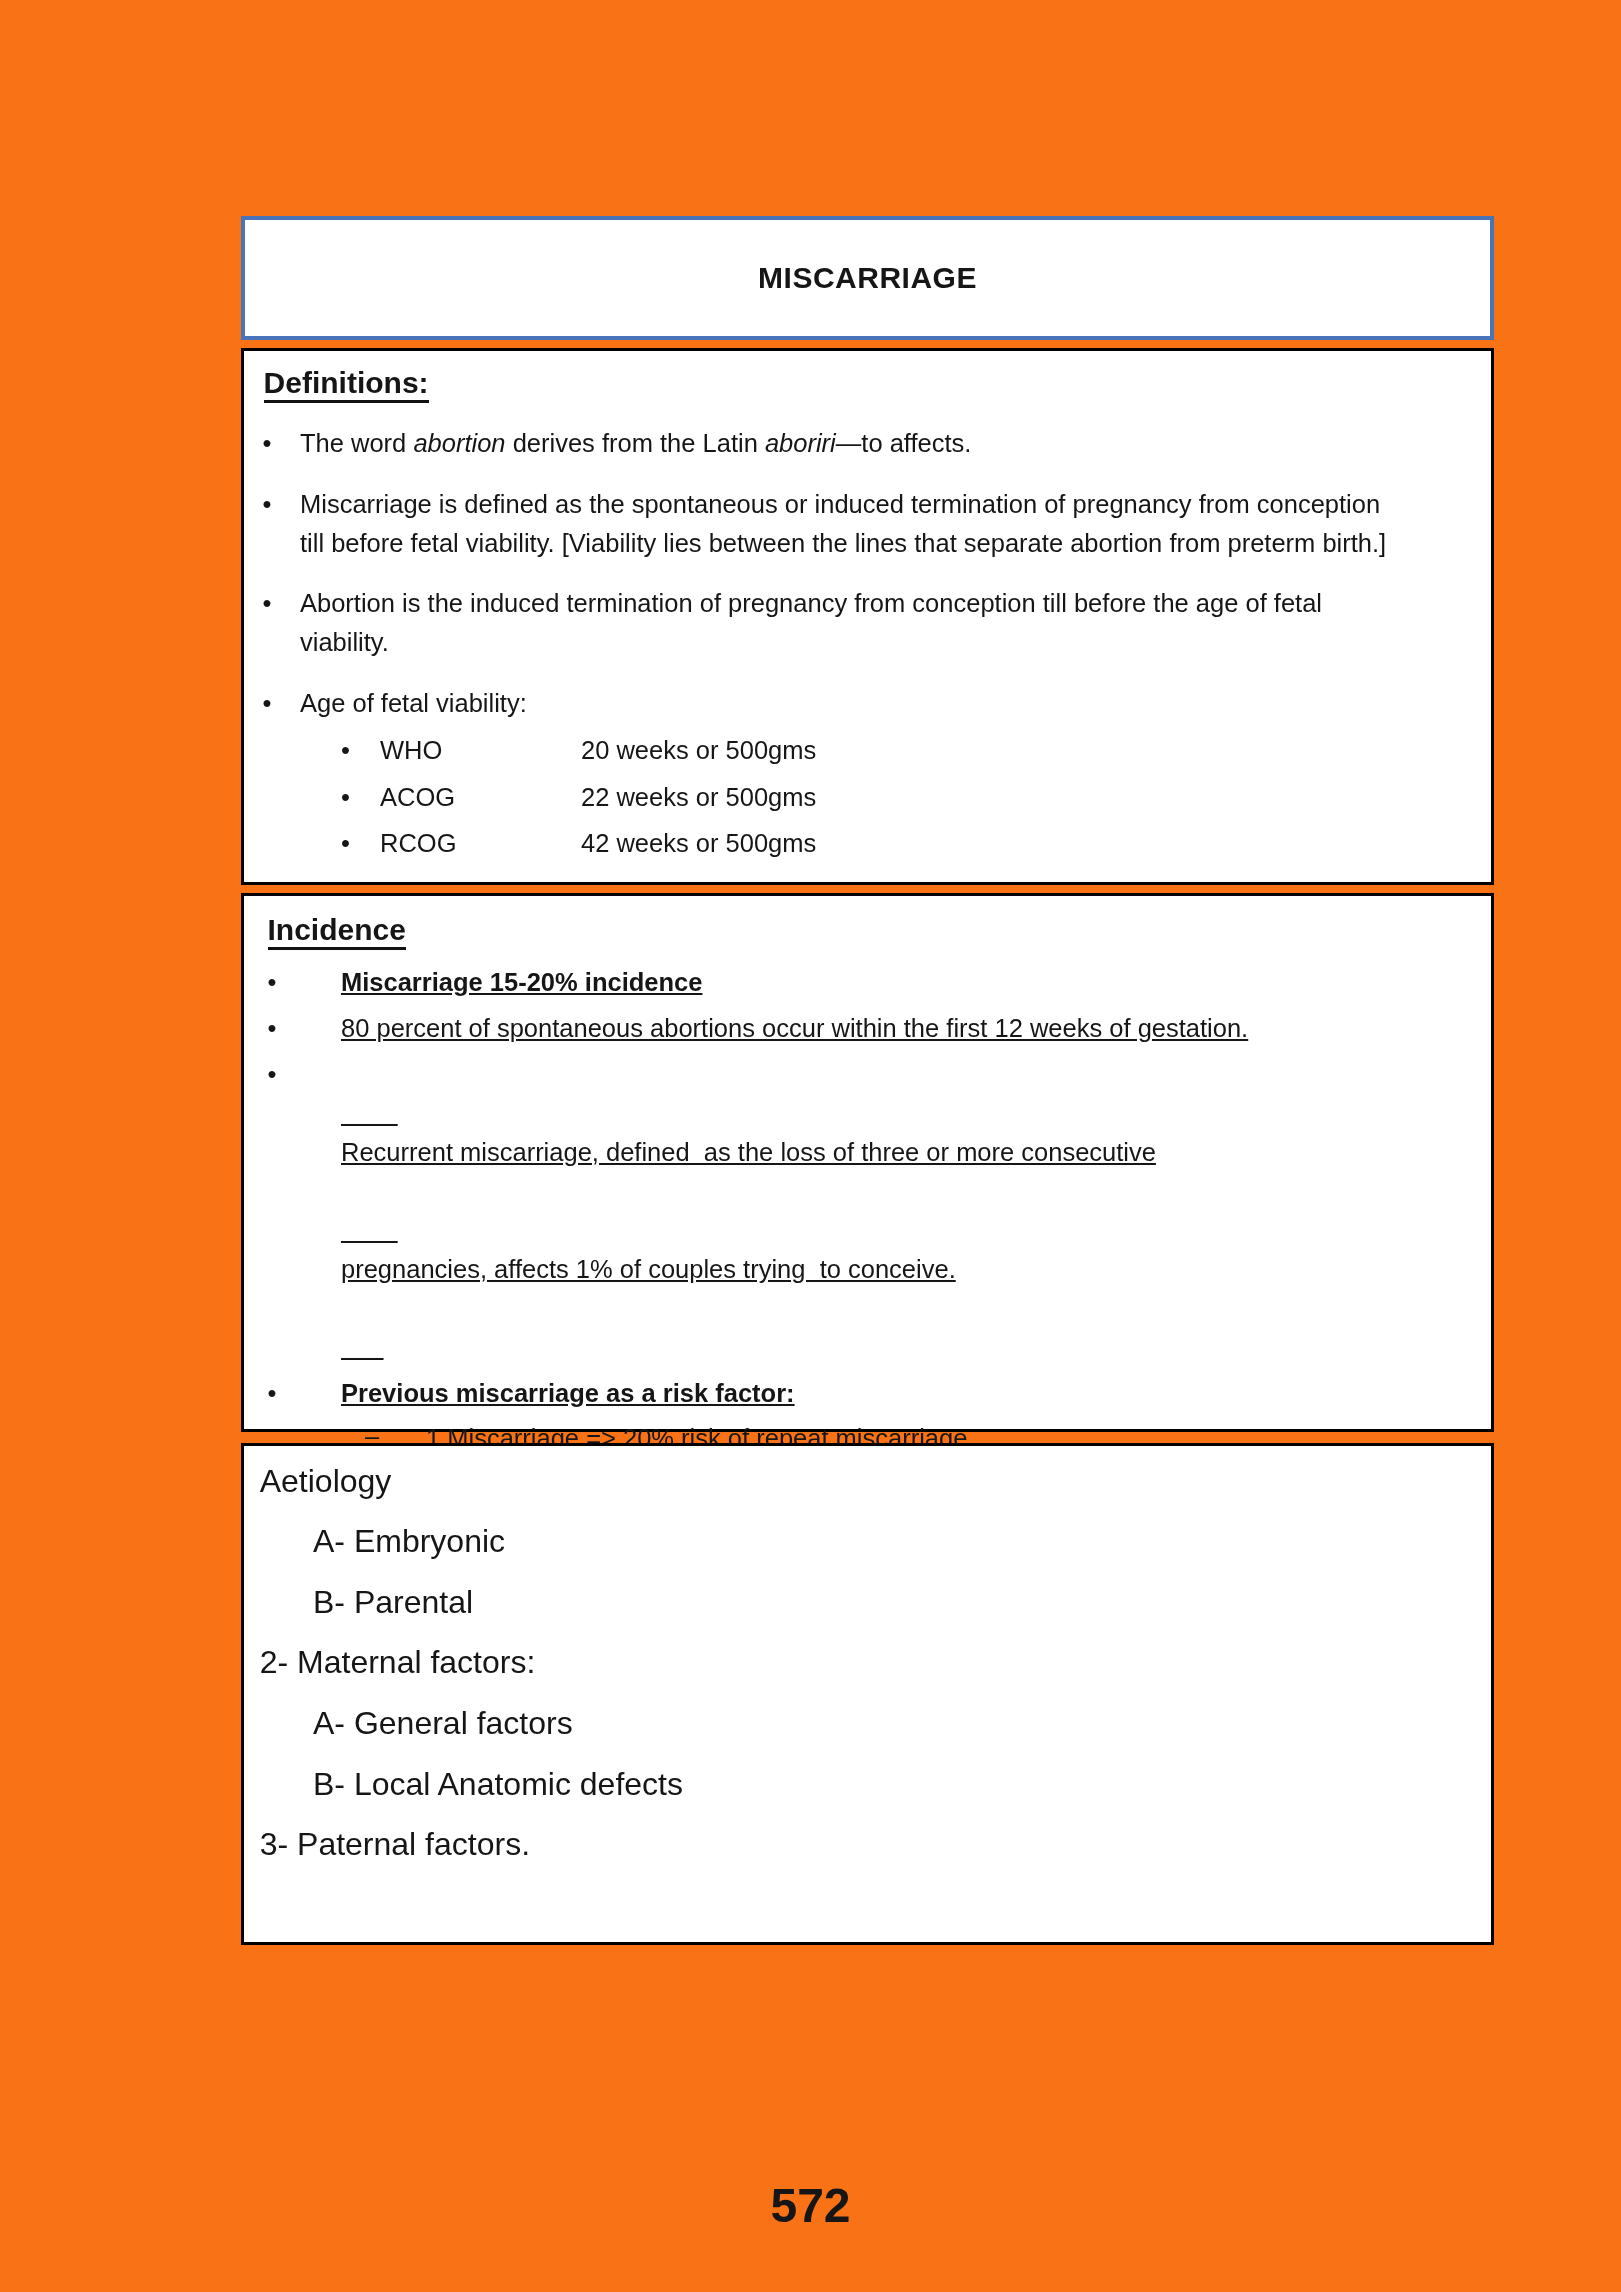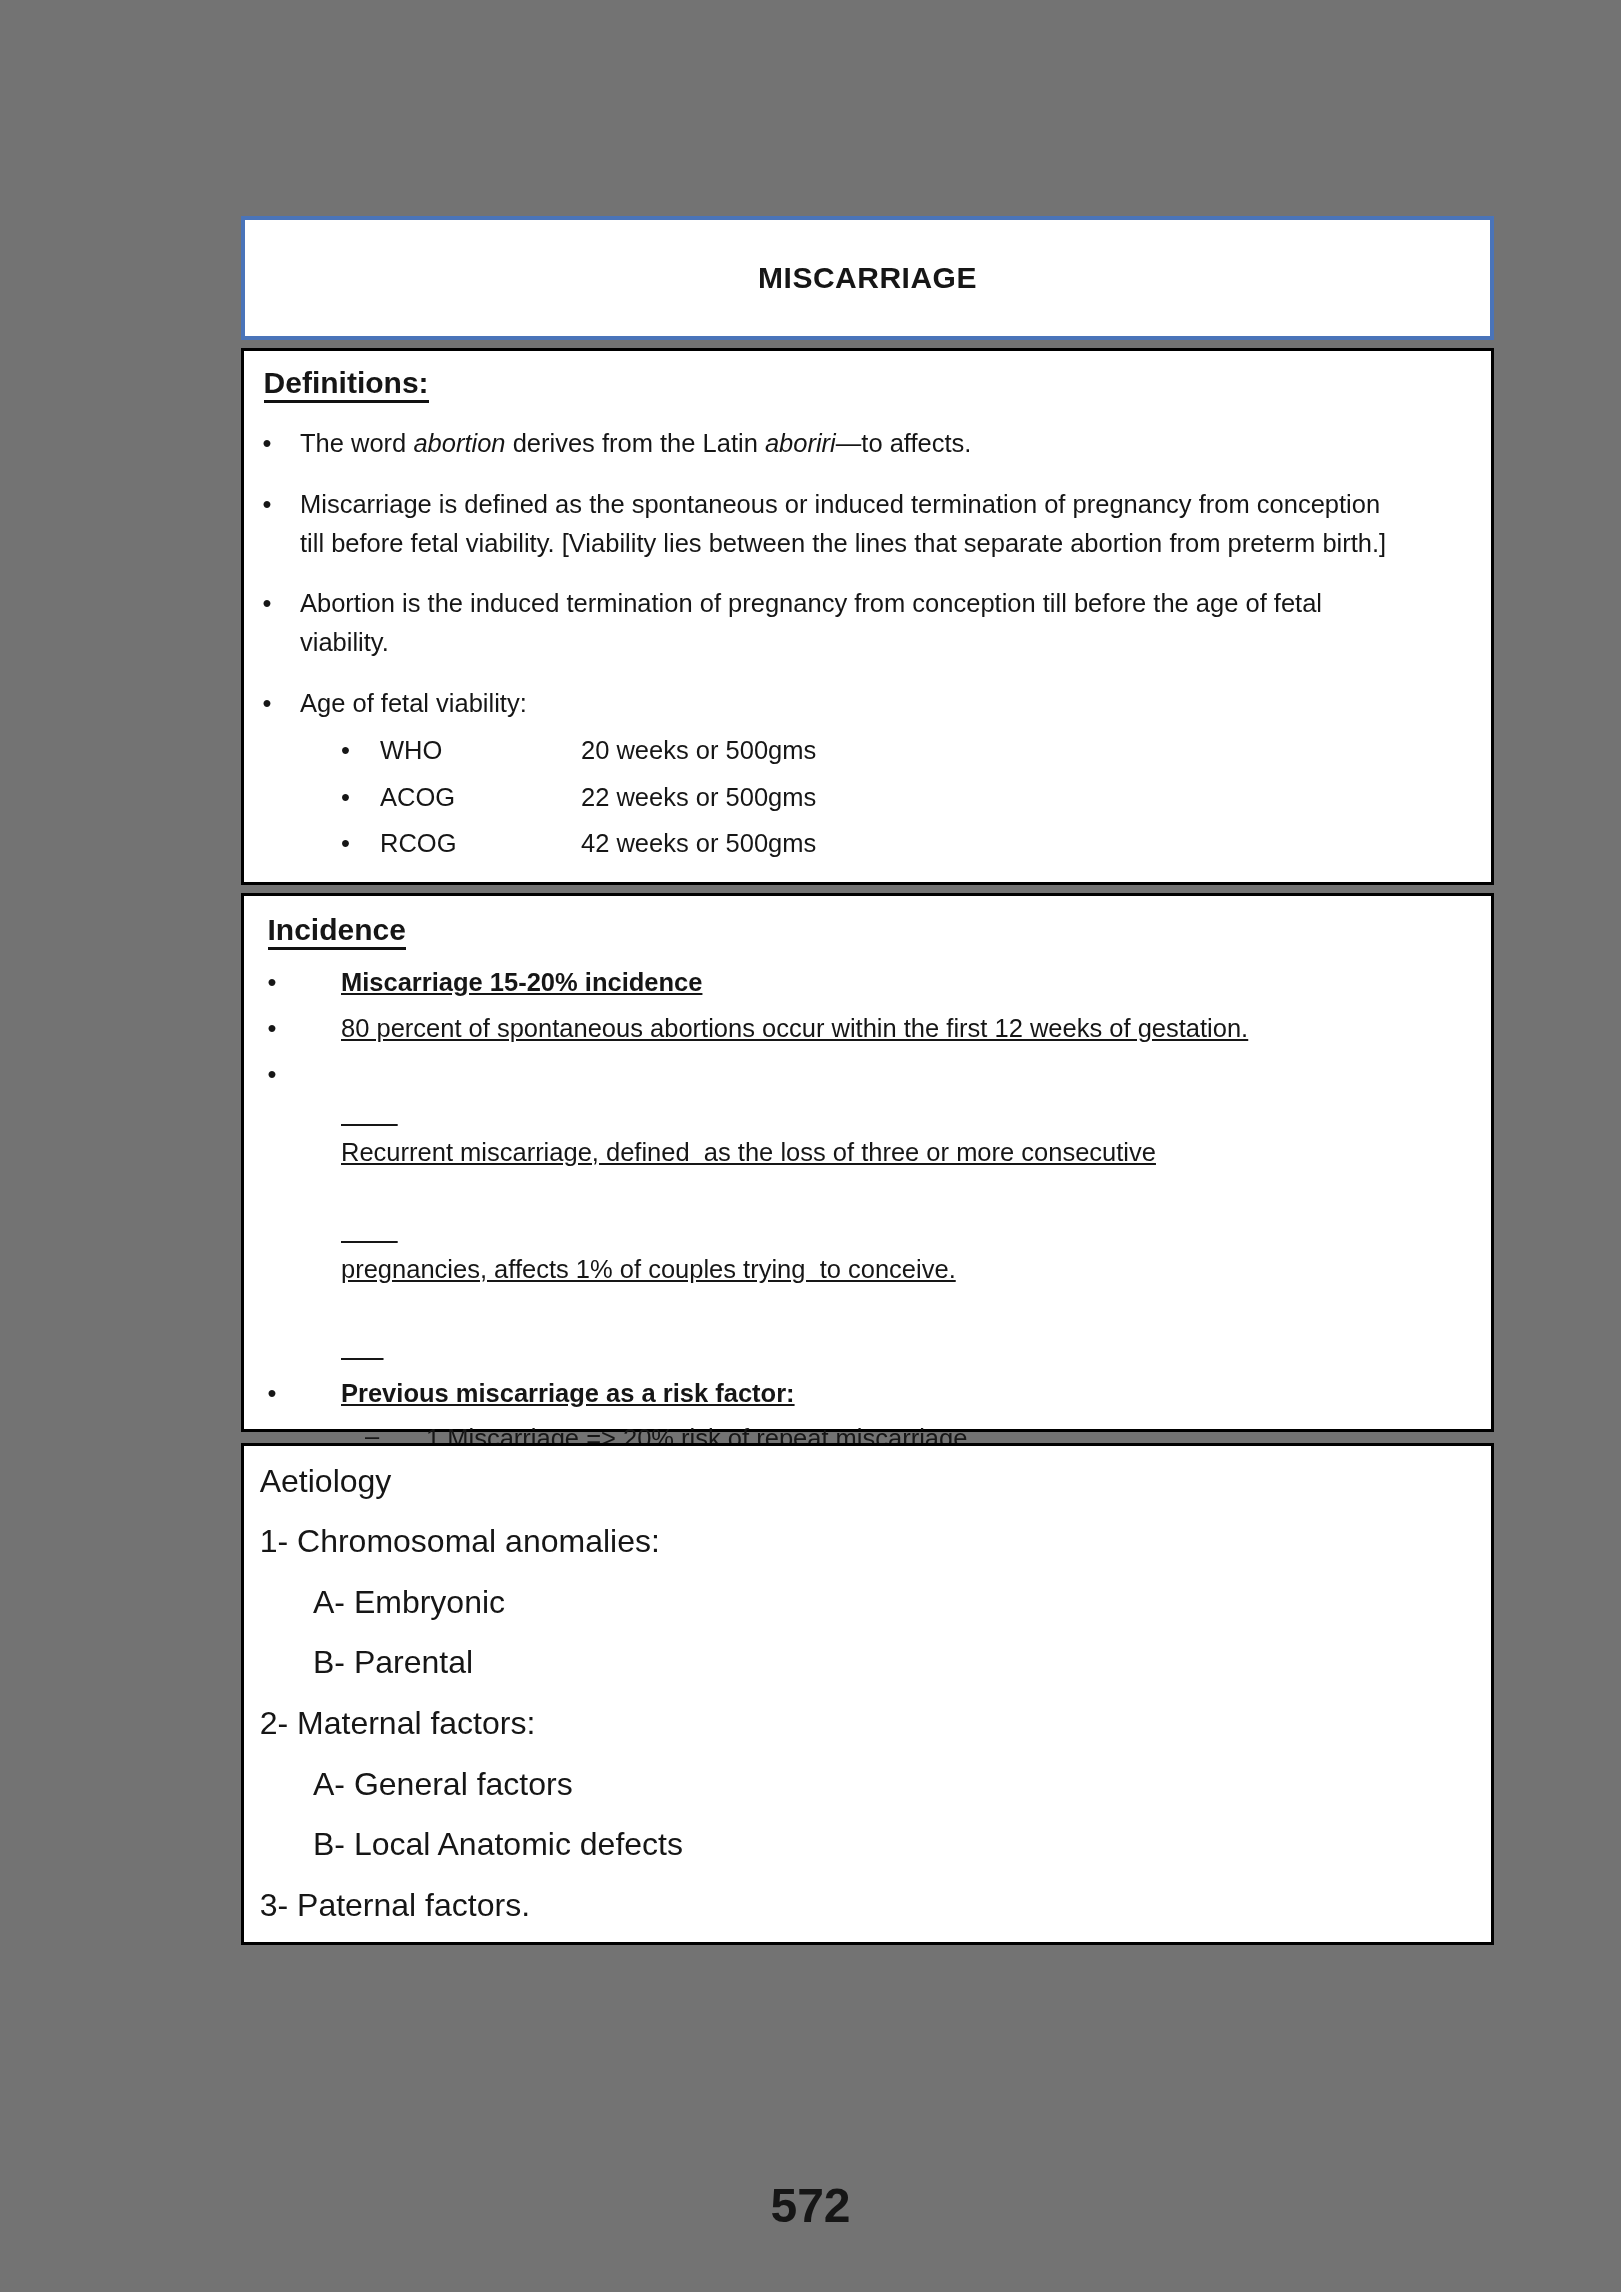--- a/index.html
+++ b/index.html
@@ -1,19 +1,19 @@
 <!DOCTYPE html>
 <html><head>
 <meta charset="utf-8">
 <style>
   html,body{margin:0;padding:0;background:#ffffff;}
   .page{
     position:relative;
     width:1621px;height:2293px;
-    background:#737373;
+    background:#f97316;
     font-family:"Liberation Sans", sans-serif;
     color:#161616;
   }
   .box{position:absolute;left:241px;width:1253px;box-sizing:border-box;background:#fff;}
   .title-box{
     top:216px;height:124px;
     border:4.9px solid #4a74b9;
     display:flex;align-items:center;justify-content:center;
   }
   .title-box .title{font-size:30px;font-weight:bold;letter-spacing:0.5px;}
@@ -161,21 +161,20 @@
       <span class="blt">•</span>
       <div class="txt">
         <div><span>Two thirds of early losses are </span><i>clinically silent, identified by</i><span> highly specific assays for</span></div>
         <div>minute concentrations of maternal serum hCG.</div>
       </div>
     </div>
   </div>
 
   <div class="box black-box aet-box">
     <div class="aet-line aet-first">Aetiology</div>
-    <div class="aet-line ind0">1- Chromosomal anomalies:</div>
     <div class="aet-line ind1">A- Embryonic</div>
     <div class="aet-line ind1">B- Parental</div>
     <div class="aet-line ind0">2- Maternal factors:</div>
     <div class="aet-line ind1">A- General factors</div>
     <div class="aet-line ind1">B- Local Anatomic defects</div>
     <div class="aet-line ind0">3- Paternal factors.</div>
   </div>
 
   <div class="pagenum">572</div>
 

